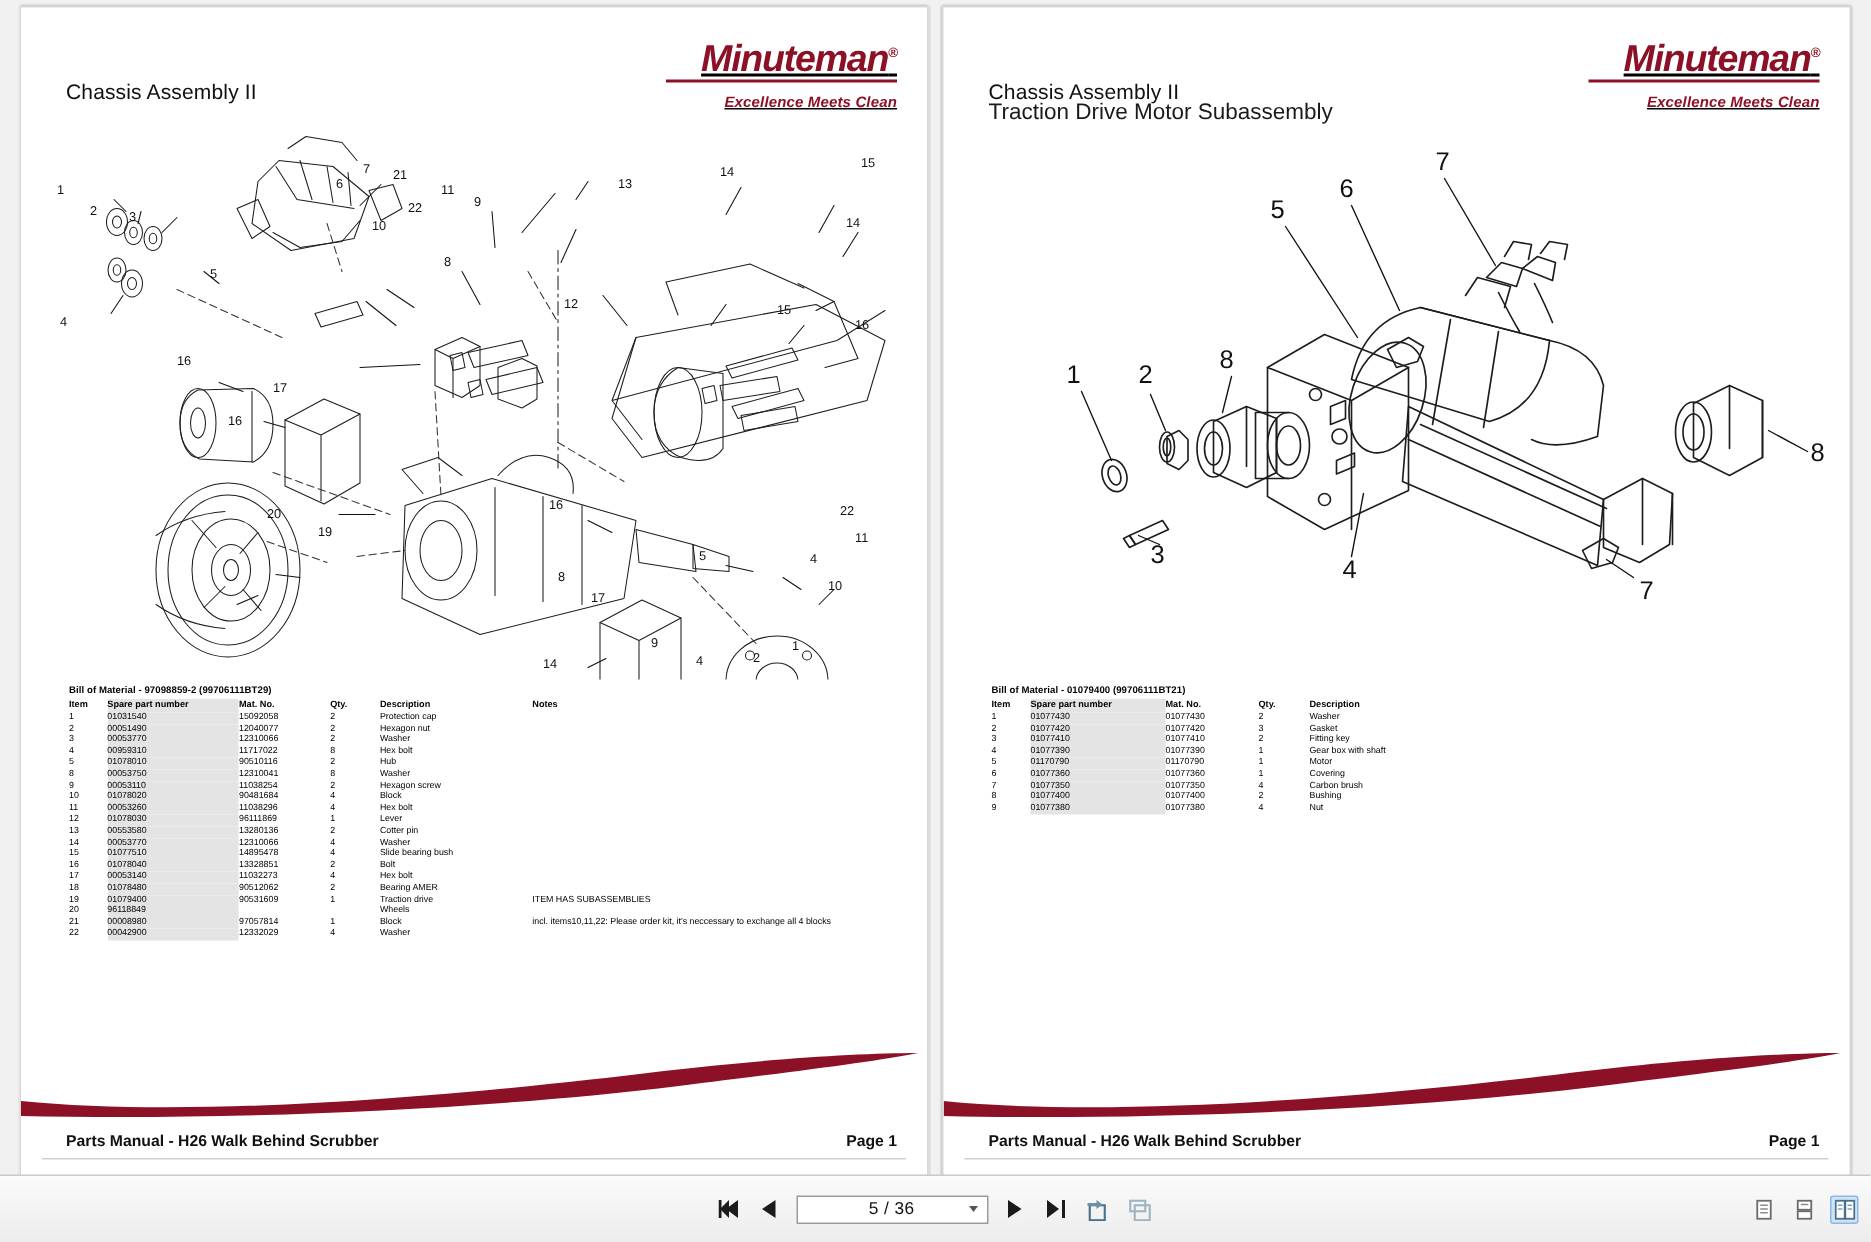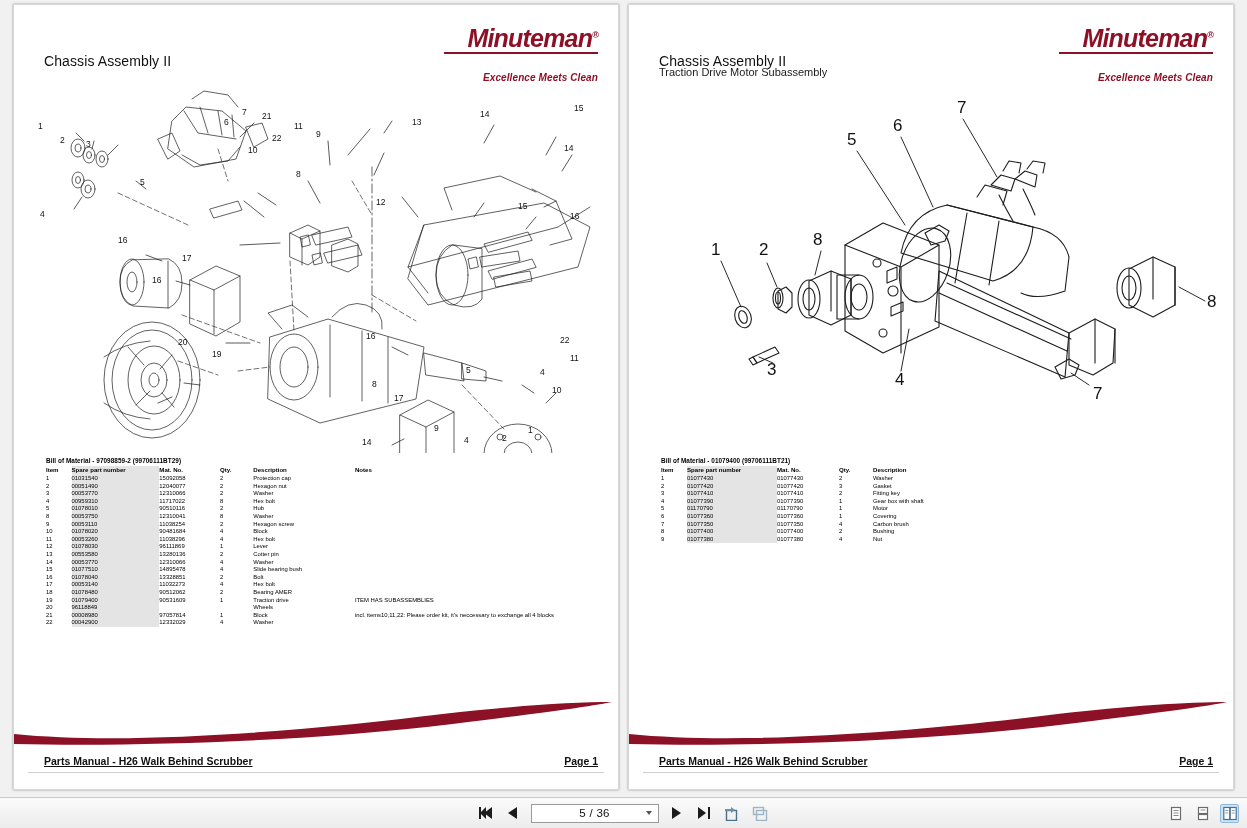--- a/index.html
+++ b/index.html
@@ -29,35 +29,35 @@
     overflow:hidden;
   }
   
   .pg-head{position:absolute;left:0;top:0;width:100%;height:78px;}
   .pg-title{
     position:absolute;left:30px;top:48px;
     font-size:14px;font-weight:normal;color:#111;letter-spacing:.1px;
   }
   .pg-subtitle{
     position:absolute;left:30px;top:61px;
-    font-size:11px;color:#1a1a1a;
+    font-size:15px;color:#1a1a1a;
   }
   
-  .logo{position:absolute;right:20px;top:18px;width:160px;height:44px;text-align:right;}
+  .logo{position:absolute;right:20px;top:18px;width:160px;height:44px;text-align:right;text-decoration:underline;}
   .logo-word{
     font-size:25px;font-weight:bold;font-style:italic;
     color:#8c1126;letter-spacing:-.8px;line-height:25px;
     font-family:"Liberation Sans", sans-serif;
     white-space:nowrap;
   }
   .logo-word .reg{font-size:9px;vertical-align:super;font-style:normal;}
   .logo-rule{height:2px;background:#8c1126;margin-top:1px;margin-left:6px;}
   .logo-tag{
     font-size:10px;font-style:italic;font-weight:bold;color:#8c1126;
-    margin-top:18px;letter-spacing:.1px;white-space:nowrap;
+    margin-top:8px;letter-spacing:.1px;white-space:nowrap;
   }
   
   .drawing{position:absolute;left:18px;top:80px;width:572px;height:368px;}
   .drawing svg{width:100%;height:100%;display:block;}
   
   .bom{position:absolute;left:32px;top:452px;right:20px;}
   .bom-title{font-size:6.4px;font-weight:bold;color:#000;margin-bottom:2px;letter-spacing:.05px;}
   table.bom-tbl{border-collapse:collapse;font-size:5.9px;color:#000;line-height:7.6px;}
   table.bom-tbl th{font-weight:bold;text-align:left;padding:0 0 1.5px 0;font-size:6.1px;}
   table.bom-tbl td{padding:0;vertical-align:top;}
@@ -67,26 +67,26 @@
   .c-qty{width:34px;}
   .c-desc{width:104px;}
   .c-notes{width:250px;}
   th.c-spn{background:#e4e4e4;}
   
   .pg-foot{position:absolute;left:0;bottom:0;width:100%;height:95px;}
   .swoosh{position:absolute;left:0;top:6px;width:100%;height:45px;}
   .foot-line{
     position:absolute;left:30px;right:20px;bottom:22px;
     display:flex;justify-content:space-between;align-items:baseline;
-    font-size:10.5px;font-weight:bold;color:#111;text-decoration:underline;
+    font-size:10.5px;font-weight:bold;color:#111;
   }
   .foot-rule{position:absolute;left:14px;right:14px;bottom:16px;height:1px;background:#d0d0d0;}
   
   #toolbar{
-    position:absolute;left:0;bottom:0;width:1247px;height:31px;
+    position:absolute;left:0;bottom:0;width:1247px;height:45px;
     background:linear-gradient(#fbfbfb,#ececec);
     border-top:1px solid #c9c9c9;
     display:flex;align-items:center;
     box-sizing:border-box;
   }
   .tb-center{
     position:absolute;left:50%;transform:translateX(-50%);
     display:flex;align-items:center;gap:9px;
   }
   .tb-right{position:absolute;right:8px;display:flex;align-items:center;gap:8px;}

